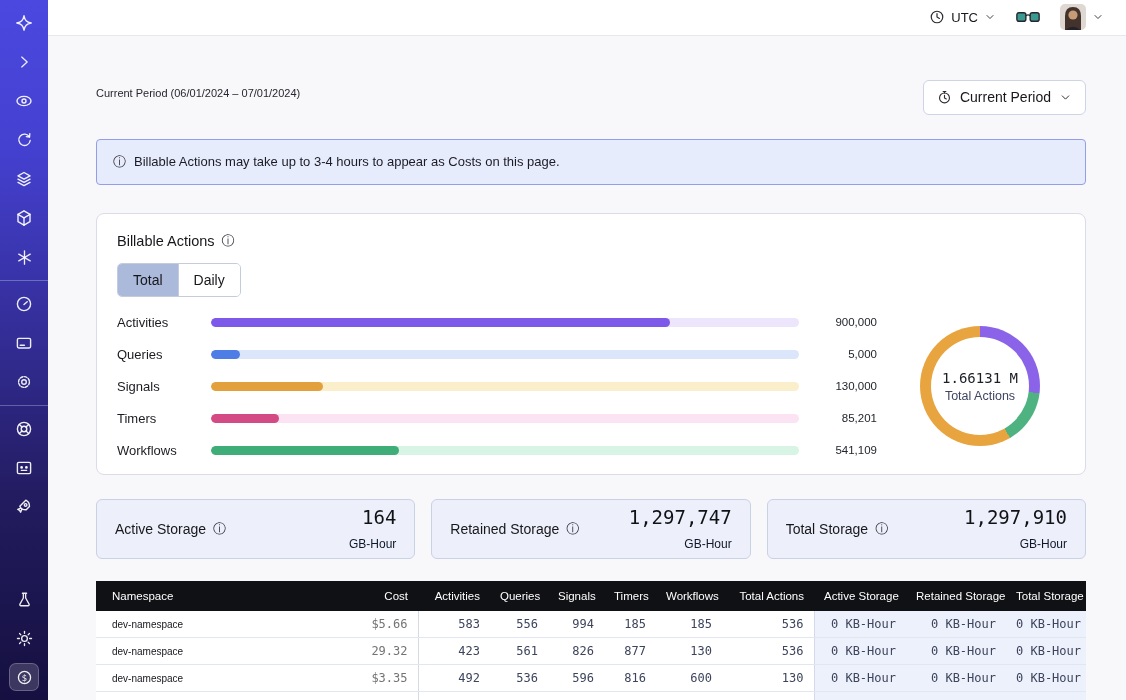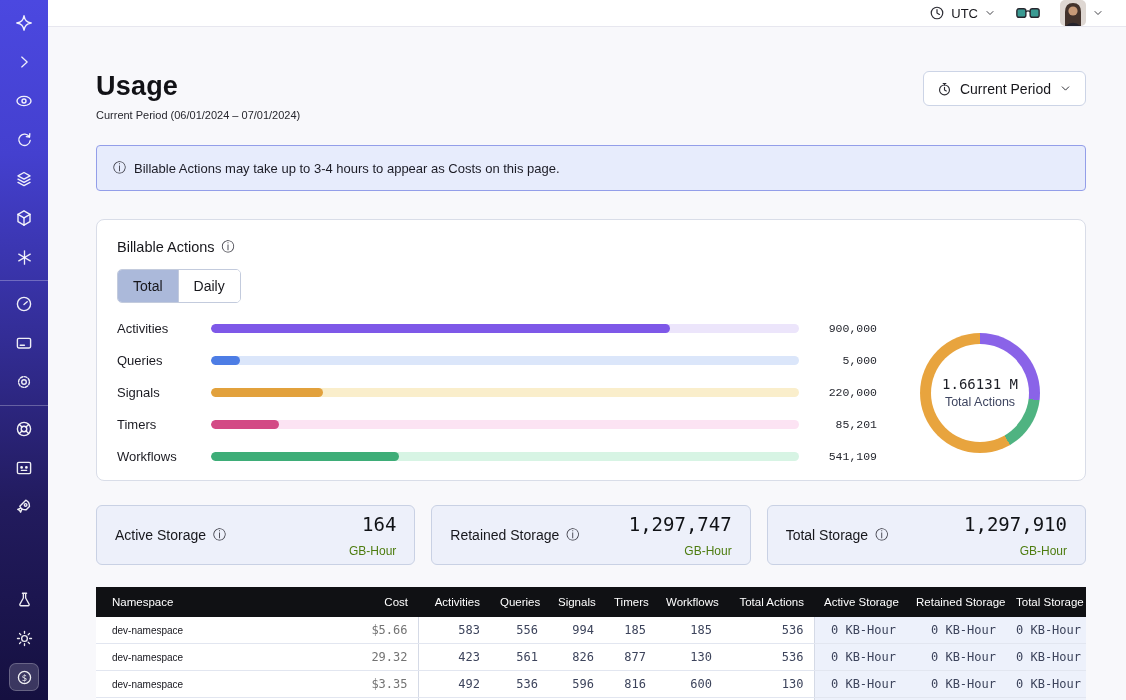--- a/index.html
+++ b/index.html
@@ -51,38 +51,38 @@
   .tab.active { background:#abb9da; font-weight:400; }
   .tab + .tab { border-left:1px solid #c3cbdd; }
 
   .chart-area { margin-top:18px; display:flex; align-items:center; }
   .bars { flex:1; display:flex; flex-direction:column; gap:17px; padding-right:18px; }
   .bar-row { display:flex; align-items:center; gap:12px; }
   .bar-label { width:82px; font-size:13px; color:#1b1b22; flex:0 0 82px; }
   .bar-track { flex:1; height:9px; border-radius:5px; position:relative; overflow:hidden; }
   .bar-fill { position:absolute; left:0; top:0; bottom:0; border-radius:5px; }
   .bar-value { width:66px; flex:0 0 66px; text-align:right;
-    font-family:Liberation Mono, monospace; font-size:11.5px; color:#24262e; }
+    font-family:Liberation Sans, sans-serif; font-size:11.5px; color:#24262e; }
 
   .donut-wrap { flex:0 0 170px; display:flex; align-items:center; justify-content:center; }
   .donut { width:120px; height:120px; border-radius:50%; position:relative; }
   .donut::after { content:""; position:absolute; inset:11px; background:#fff; border-radius:50%; }
   .donut-center { position:absolute; inset:0; z-index:2; display:flex; flex-direction:column;
     align-items:center; justify-content:center; gap:3px; }
   .donut-value { font-family:"DejaVu Sans Mono", monospace; font-size:14px; color:#1c1e26; }
   .donut-label { font-size:12.5px; color:#3e4560; }
 
   
   .storage-row { margin-top:24px; display:flex; gap:16px; }
   .storage-card { flex:1; background:#edf0fa; border:1px solid #c9d1e4; border-radius:6px;
     padding:10px 18px; display:flex; align-items:center; justify-content:space-between; height:60px; }
   .storage-label { font-size:14px; color:#17171c; display:flex; gap:7px; align-items:center; }
   .storage-valblock { text-align:right; }
   .storage-value { font-family:"DejaVu Sans Mono", monospace; font-size:19px; color:#101216; }
-  .storage-unit { font-size:12px; color:#4d7c0f; margin-top:9px;text-align:right; }
+  .storage-unit { font-size:12px; color:#0f172a; margin-top:9px;text-align:right; }
 
   
   .table-wrap { margin-top:22px; background:#fff; }
   table.usage { width:100%; border-collapse:collapse; table-layout:fixed; }
   .usage th { background:#101114; color:#fff; font-size:11.5px; font-weight:500;
     padding:9px 10px; text-align:right; white-space:nowrap; overflow:hidden; }
   .usage th.left { text-align:left; padding-left:16px; }
   .usage td { padding:6px 10px; font-family:"DejaVu Sans Mono", monospace; font-size:12px;
     color:#3d445c; text-align:right; border-bottom:1px solid #e2e6f0; white-space:nowrap; overflow:hidden; }
   .usage td.left { text-align:left; padding-left:16px; }
@@ -256,21 +256,20 @@
         <svg class="ico" width="12" height="12" viewBox="0 0 20 20">
             <polyline points="5,7.5 10,12.5 15,7.5"></polyline>
           </svg>
       </div>
     </header>
 
     <div class="content">
 
       <div class="page-head">
         <div>
-          <div class="page-title">Usage</div>
           <div class="page-subtitle">Current Period (06/01/2024 – 07/01/2024)</div>
         </div>
         <button class="period-btn">
           <svg class="ico" width="15" height="16" viewBox="0 0 20 20">
               <circle cx="10" cy="11.2" r="6.6"></circle>
               <line x1="8.2" y1="2.6" x2="11.8" y2="2.6"></line>
               <line x1="10" y1="2.6" x2="10" y2="4.6"></line>
               <polyline points="10,7.8 10,11.4 12.4,12.6"></polyline>
             </svg>
           <span>Current Period</span>
@@ -309,21 +308,21 @@
               <div class="bar-track" style="background: rgb(219, 230, 250);">
                   <div class="bar-fill" style="width: 5%; background: rgb(77, 125, 229);"></div>
                 </div>
               <span class="bar-value">5,000</span>
             </div>
             <div class="bar-row">
               <span class="bar-label">Signals</span>
               <div class="bar-track" style="background: rgb(250, 238, 203);">
                   <div class="bar-fill" style="width: 19%; background: rgb(226, 161, 60);"></div>
                 </div>
-              <span class="bar-value">220,000</span>
+              <span class="bar-value">130,000</span>
             </div>
             <div class="bar-row">
               <span class="bar-label">Timers</span>
               <div class="bar-track" style="background: rgb(252, 227, 243);">
                   <div class="bar-fill" style="width: 11.5%; background: rgb(211, 74, 133);"></div>
                 </div>
               <span class="bar-value">85,201</span>
             </div>
             <div class="bar-row">
               <span class="bar-label">Workflows</span>

